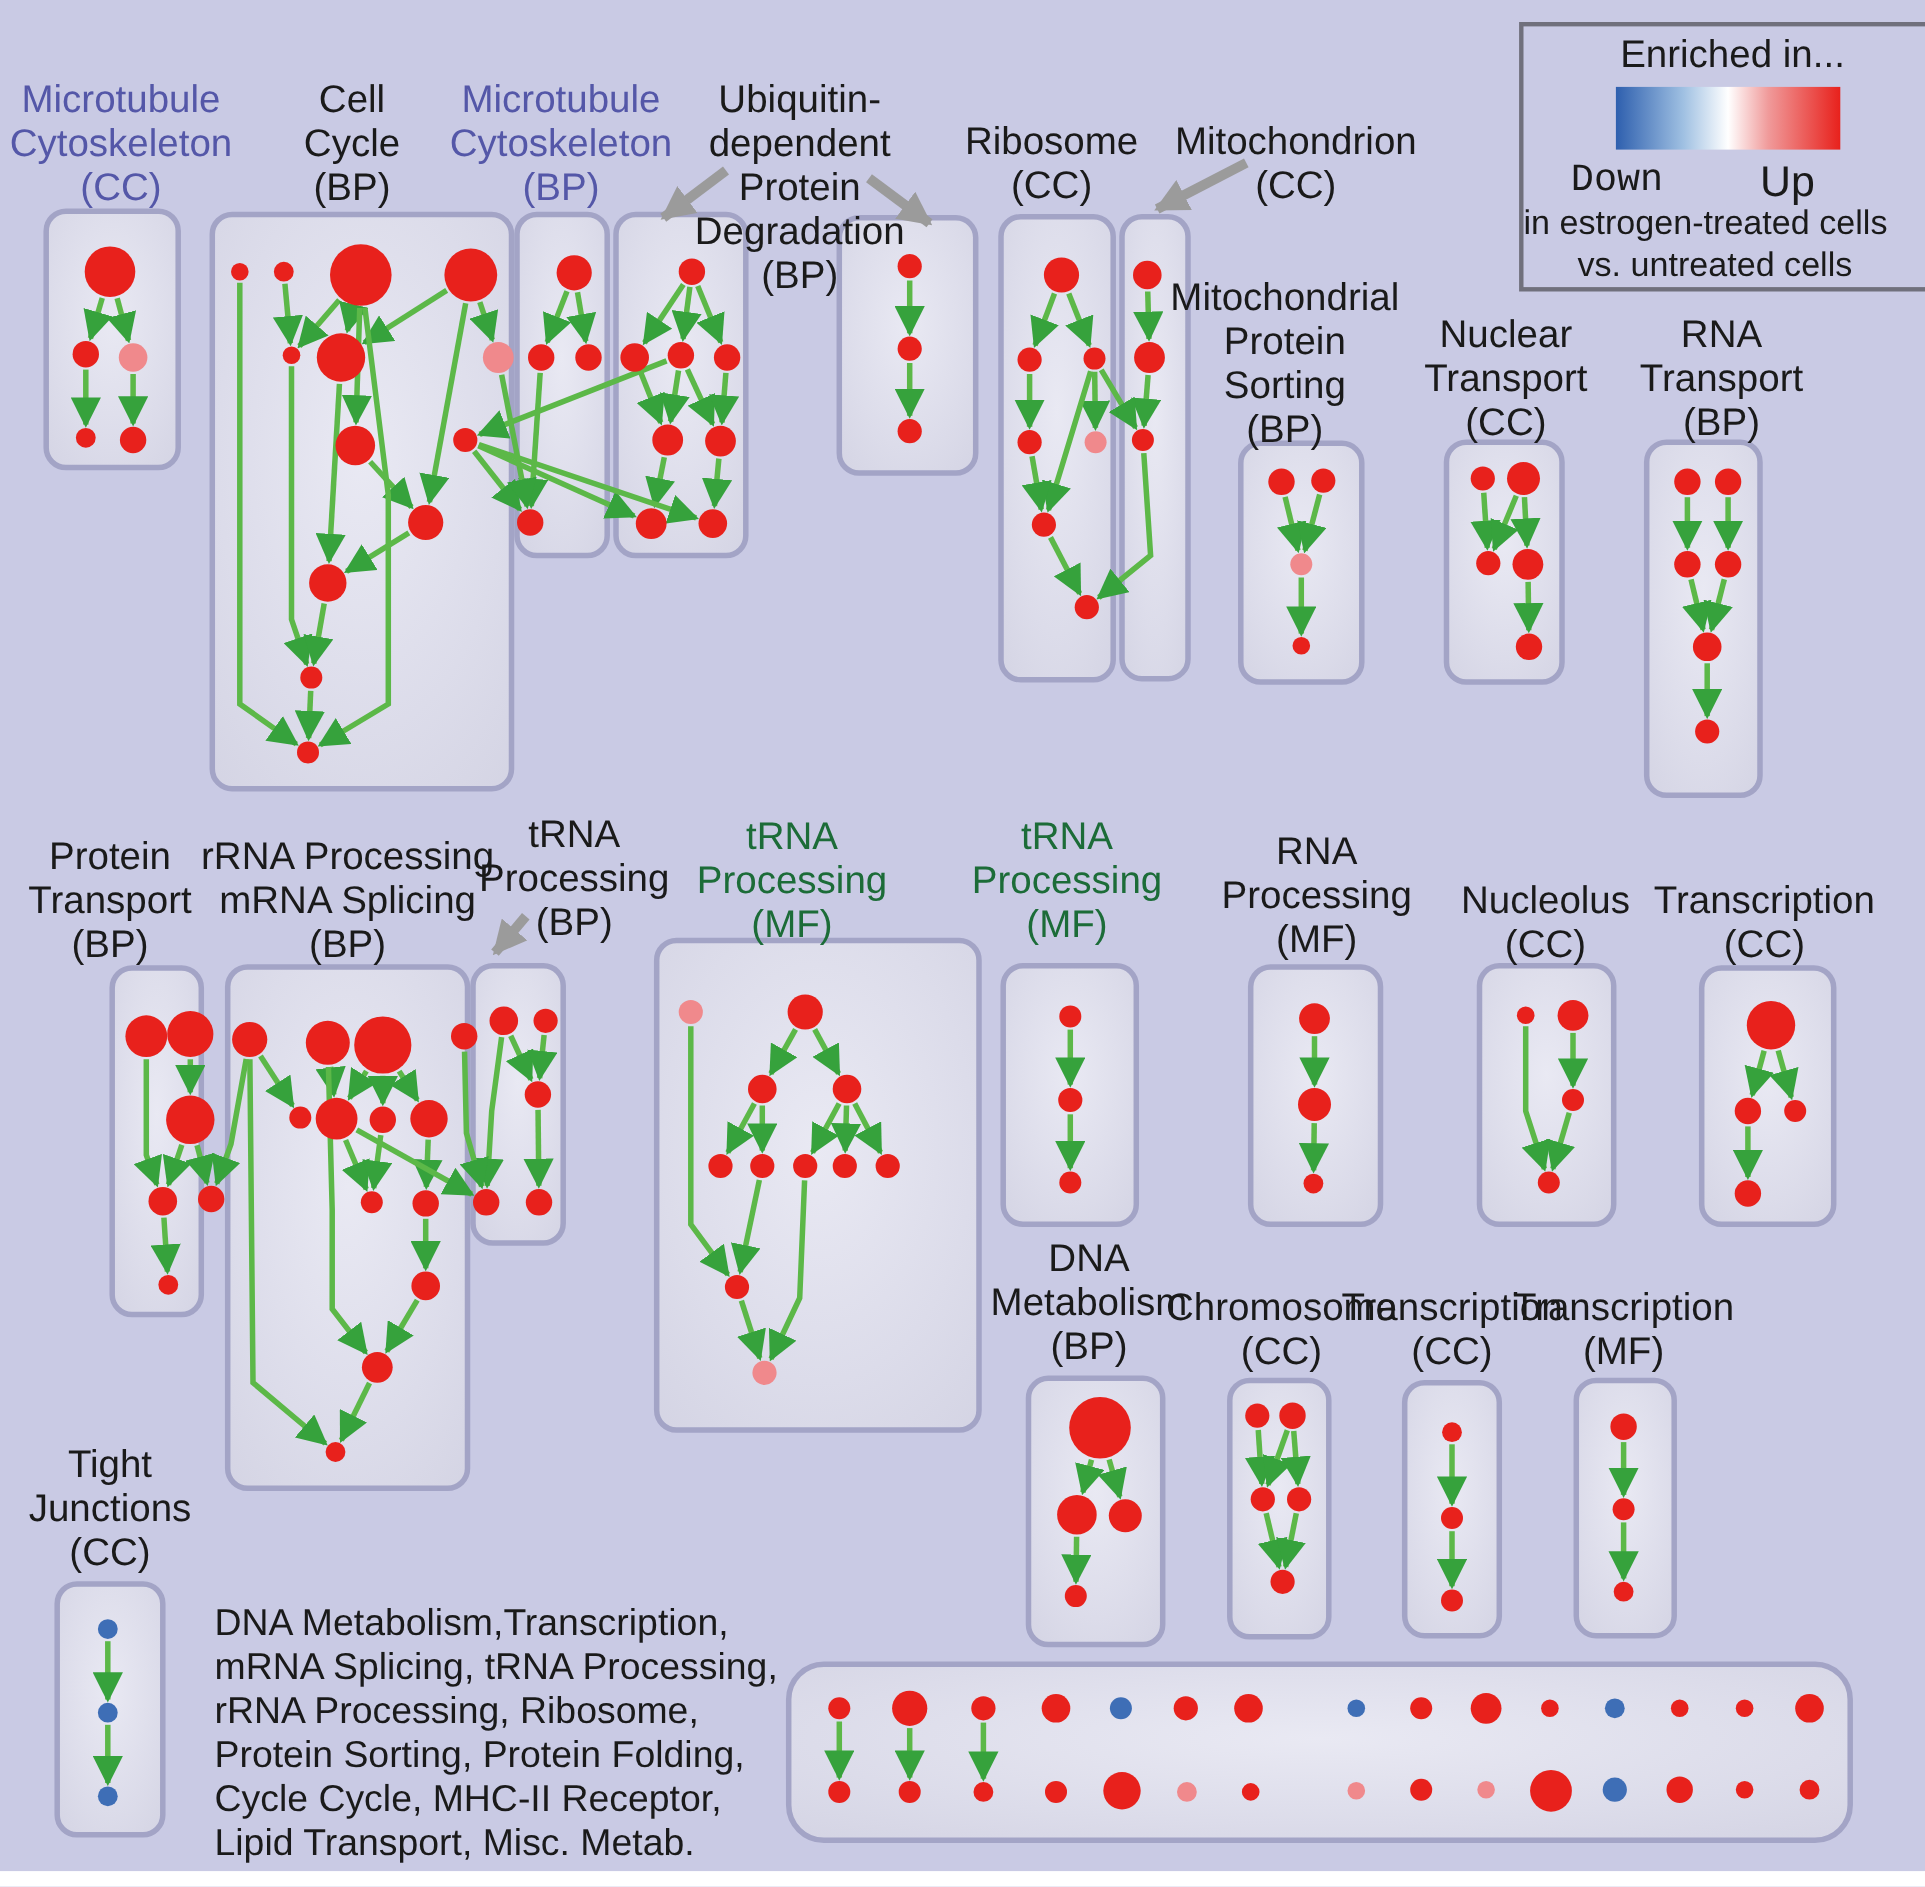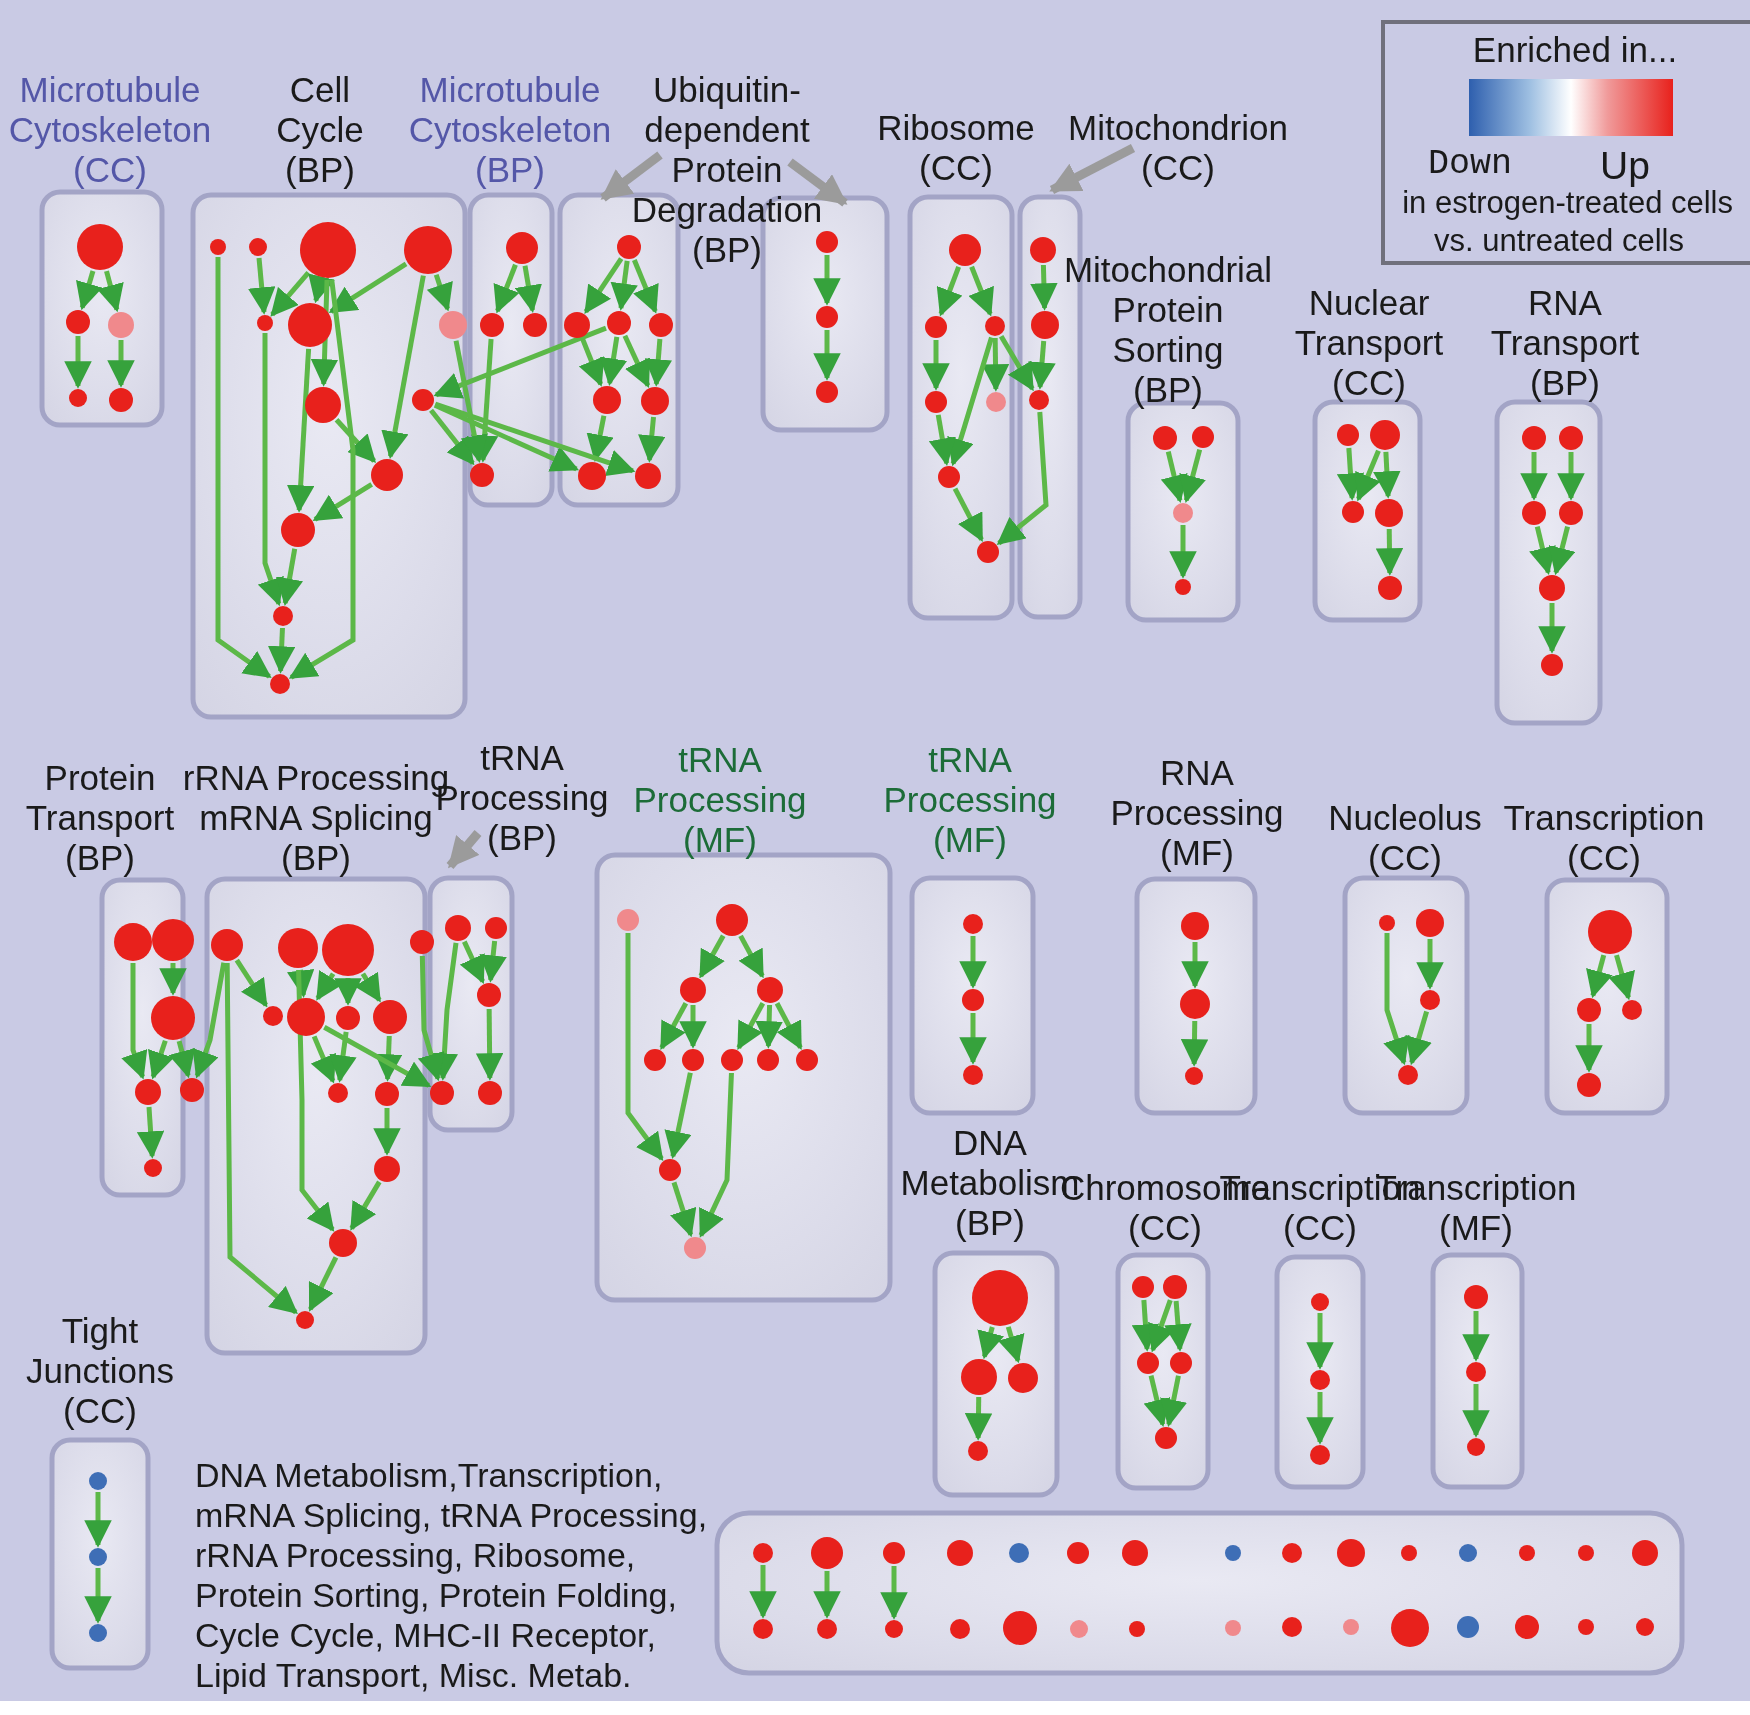--- a/index.html
+++ b/index.html
@@ -5,21 +5,21 @@
   html,body{margin:0;padding:0;}
   body{font-family:"Liberation Sans", sans-serif;}
   #stage{position:relative;width:1750px;height:1715px;background:#ffffff;overflow:hidden;}
   #figure-svg{position:absolute;left:0;top:0;}
   .overlay{position:absolute;color:#1a1a1a;}
   #legend-box{border:4px solid #70707c;box-sizing:border-box;}
   #legend-box .ltitle{position:absolute;left:0;top:6px;width:380px;text-align:center;font-size:35px;}
   #legend-box .lbar{position:absolute;left:84px;top:55px;width:204px;height:57px;}
   #legend-box .ldown{position:absolute;left:15px;top:120px;width:140px;text-align:center;font-size:35px;font-family:Liberation Mono, monospace;}
   #legend-box .lup{position:absolute;left:215px;top:120px;width:140px;font-size:39px;}
-  #legend-box .lsub1{position:absolute;left:0;top:161px;width:348px;text-align:right;font-size:31px;}
+  #legend-box .lsub1{position:absolute;left:0;top:161px;width:348px;text-align:left;font-size:31px;}
   #legend-box .lsub2{position:absolute;left:0;top:199px;width:348px;text-align:center;font-size:31px;}
   #misc-text{font-size:34px;line-height:40px;white-space:nowrap;margin-top:40px;}
 </style>
 </head>
 <body>
 
 <div id="stage">
   <svg id="figure-svg" width="1750" height="1715" viewBox="0 0 1750 1715">
       <defs>
         <radialGradient id="boxg" cx="50%" cy="42%" r="80%">

